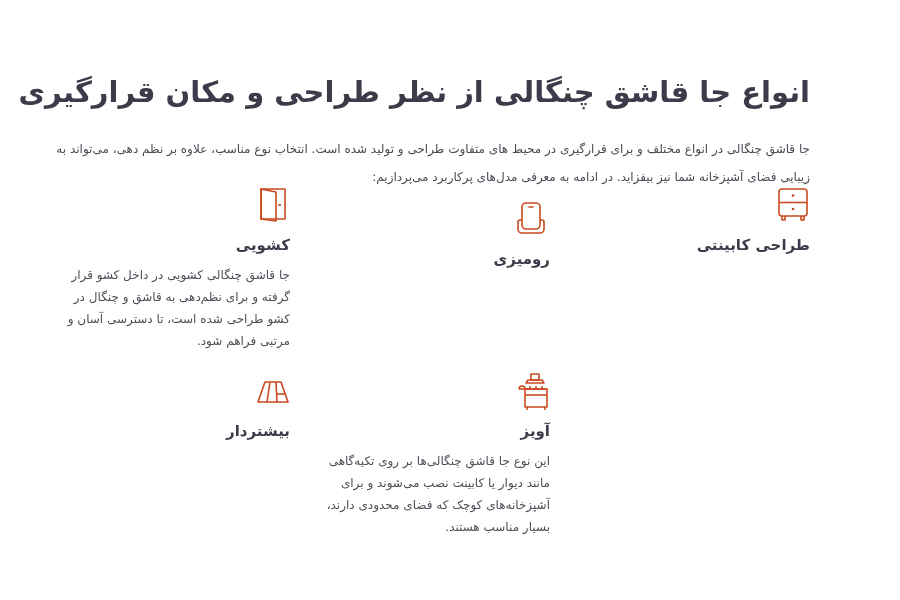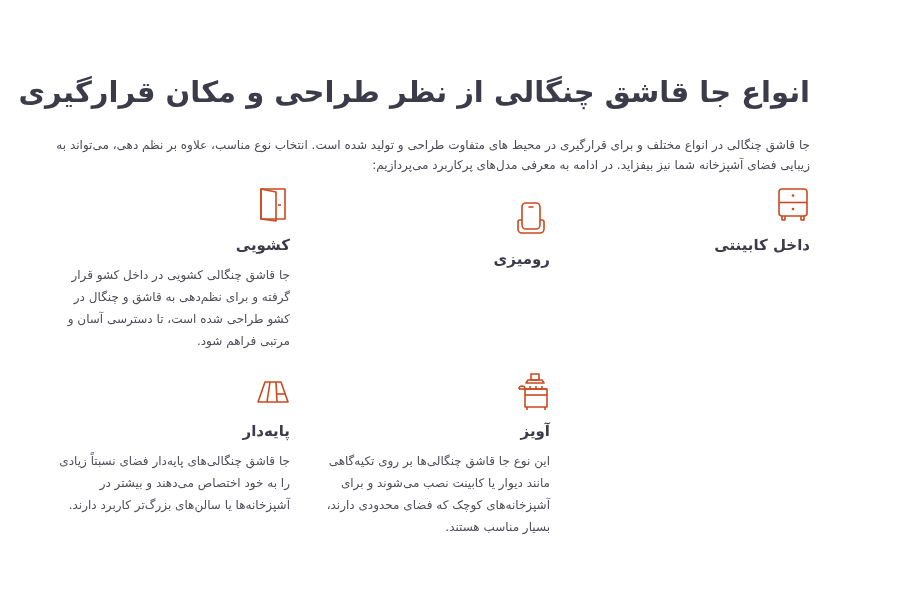--- a/index.html
+++ b/index.html
@@ -34,21 +34,21 @@
       line-height: 44px;
       white-space: nowrap;
     }
     .intro {
       position: absolute;
       top: 135px;
       right: 90px;
       width: 760px;
       margin: 0;
       font-size: 12px;
-      line-height: 20px;
+      line-height: 28px;
       color: #4a4a55;
       text-align: right;
     }
     .card {
       position: absolute;
       width: 240px;
       text-align: right;
     }
     .card .icon {
       display: block;
@@ -99,21 +99,21 @@
     <span class="icon">
       <svg viewBox="0 0 34 38" fill="none" stroke="#c94a1f" stroke-width="1.6" stroke-linejoin="round">
         <rect x="3" y="3" width="28" height="27" rx="3"></rect>
         <line x1="3" y1="16.5" x2="31" y2="16.5"></line>
         <circle cx="17" cy="9.5" r="1.3" fill="#c94a1f" stroke="none"></circle>
         <circle cx="17" cy="23" r="1.3" fill="#c94a1f" stroke="none"></circle>
         <path d="M6 30 v4 h3 v-4"></path>
         <path d="M25 30 v4 h3 v-4"></path>
       </svg>
     </span>
-    <h3>داخل کابینتی</h3>
+    <h3>طراحی کابینتی</h3>
   </div>
 
   <div class="card c2">
     <span class="icon">
       <svg viewBox="0 0 34 38" fill="none" stroke="#c94a1f" stroke-width="1.6" stroke-linejoin="round">
         <rect x="8" y="3" width="18" height="26" rx="4"></rect>
         <line x1="15" y1="7" x2="19" y2="7" stroke-linecap="round"></line>
         <path d="M8 20 h-2 a2 2 0 0 0 -2 2 v7 a4 4 0 0 0 4 4 h18 a4 4 0 0 0 4 -4 v-7 a2 2 0 0 0 -2 -2 h-2"></path>
       </svg>
     </span>
@@ -154,17 +154,16 @@
 
   <div class="card c5">
     <span class="icon">
       <svg viewBox="0 0 34 38" fill="none" stroke="#c94a1f" stroke-width="1.6" stroke-linejoin="round">
         <path d="M9 10 L25 10 L32 30 L2 30 Z"></path>
         <line x1="14" y1="10" x2="11" y2="30"></line>
         <line x1="20" y1="10" x2="21" y2="30"></line>
         <line x1="21" y1="22" x2="30" y2="22"></line>
       </svg>
     </span>
-    <h3>پایه‌دار</h3>
-    <p>جا قاشق چنگالی‌های پایه‌دار فضای نسبتاً زیادی را به خود اختصاص می‌دهند و بیشتر در آشپزخانه‌ها یا سالن‌های بزرگ‌تر کاربرد دارند.</p>
+    <h3>بیشتر‌دار</h3>
   </div>
 
 </div>
 
 </body></html>

